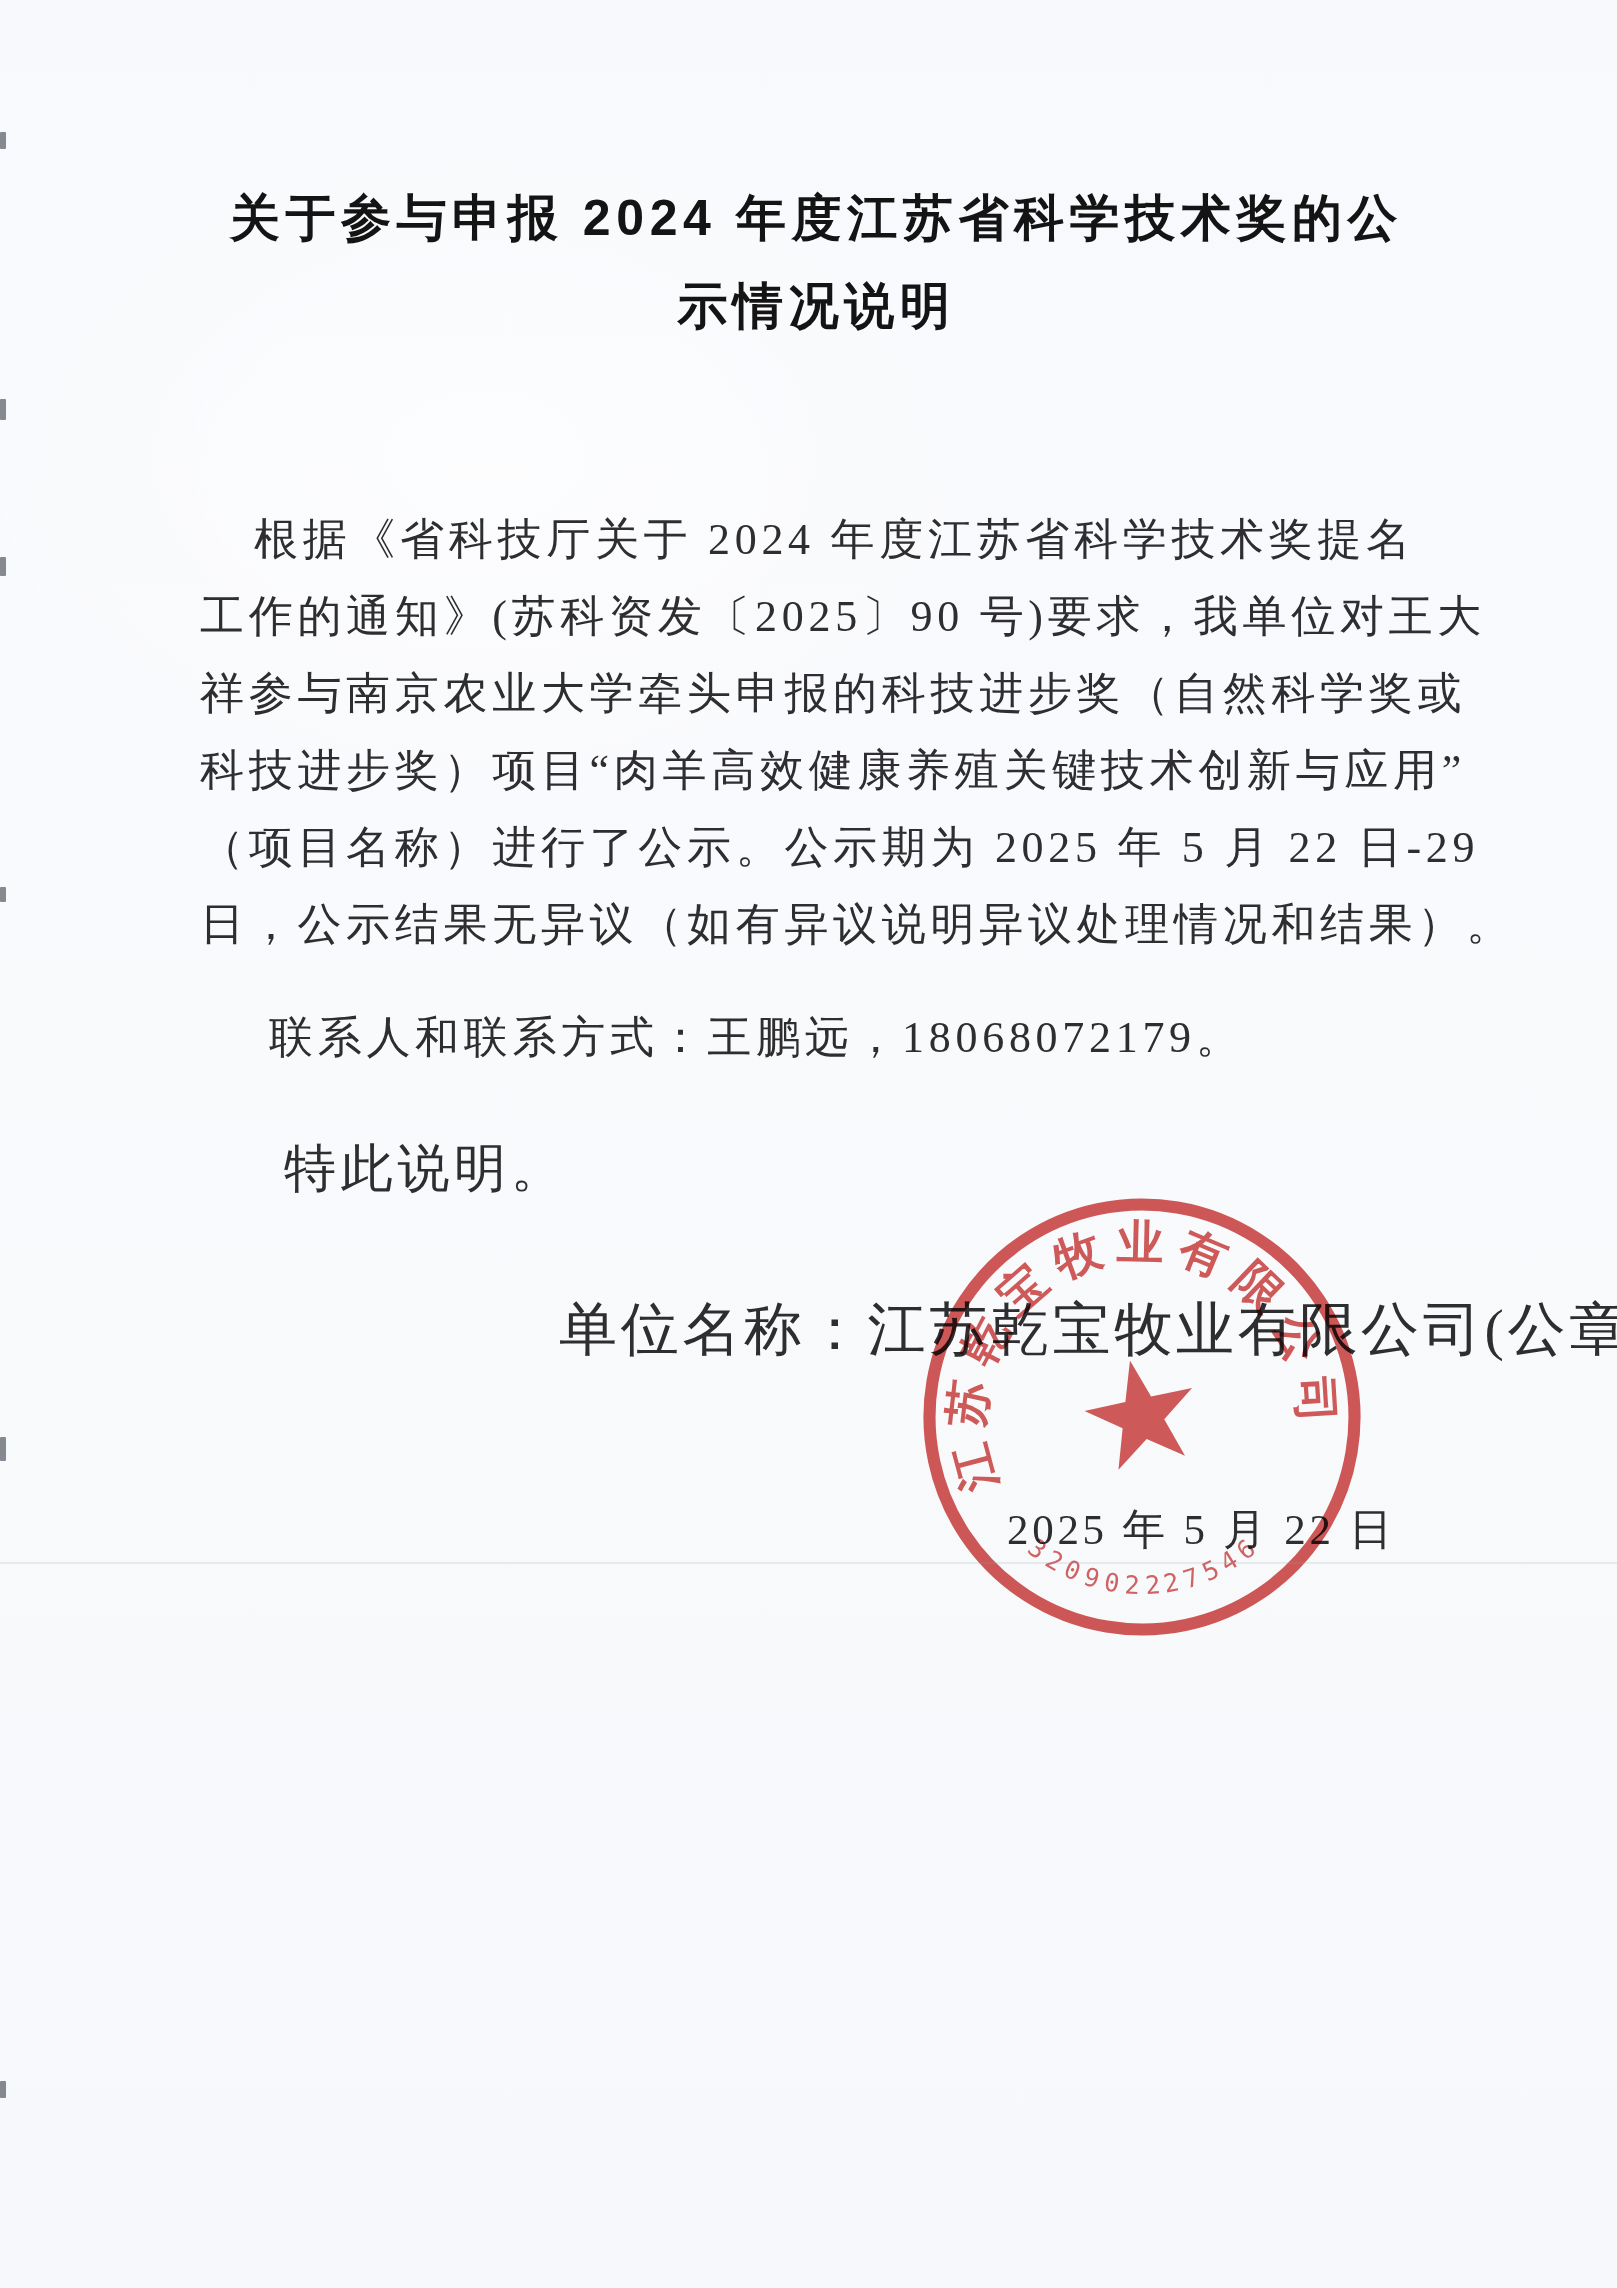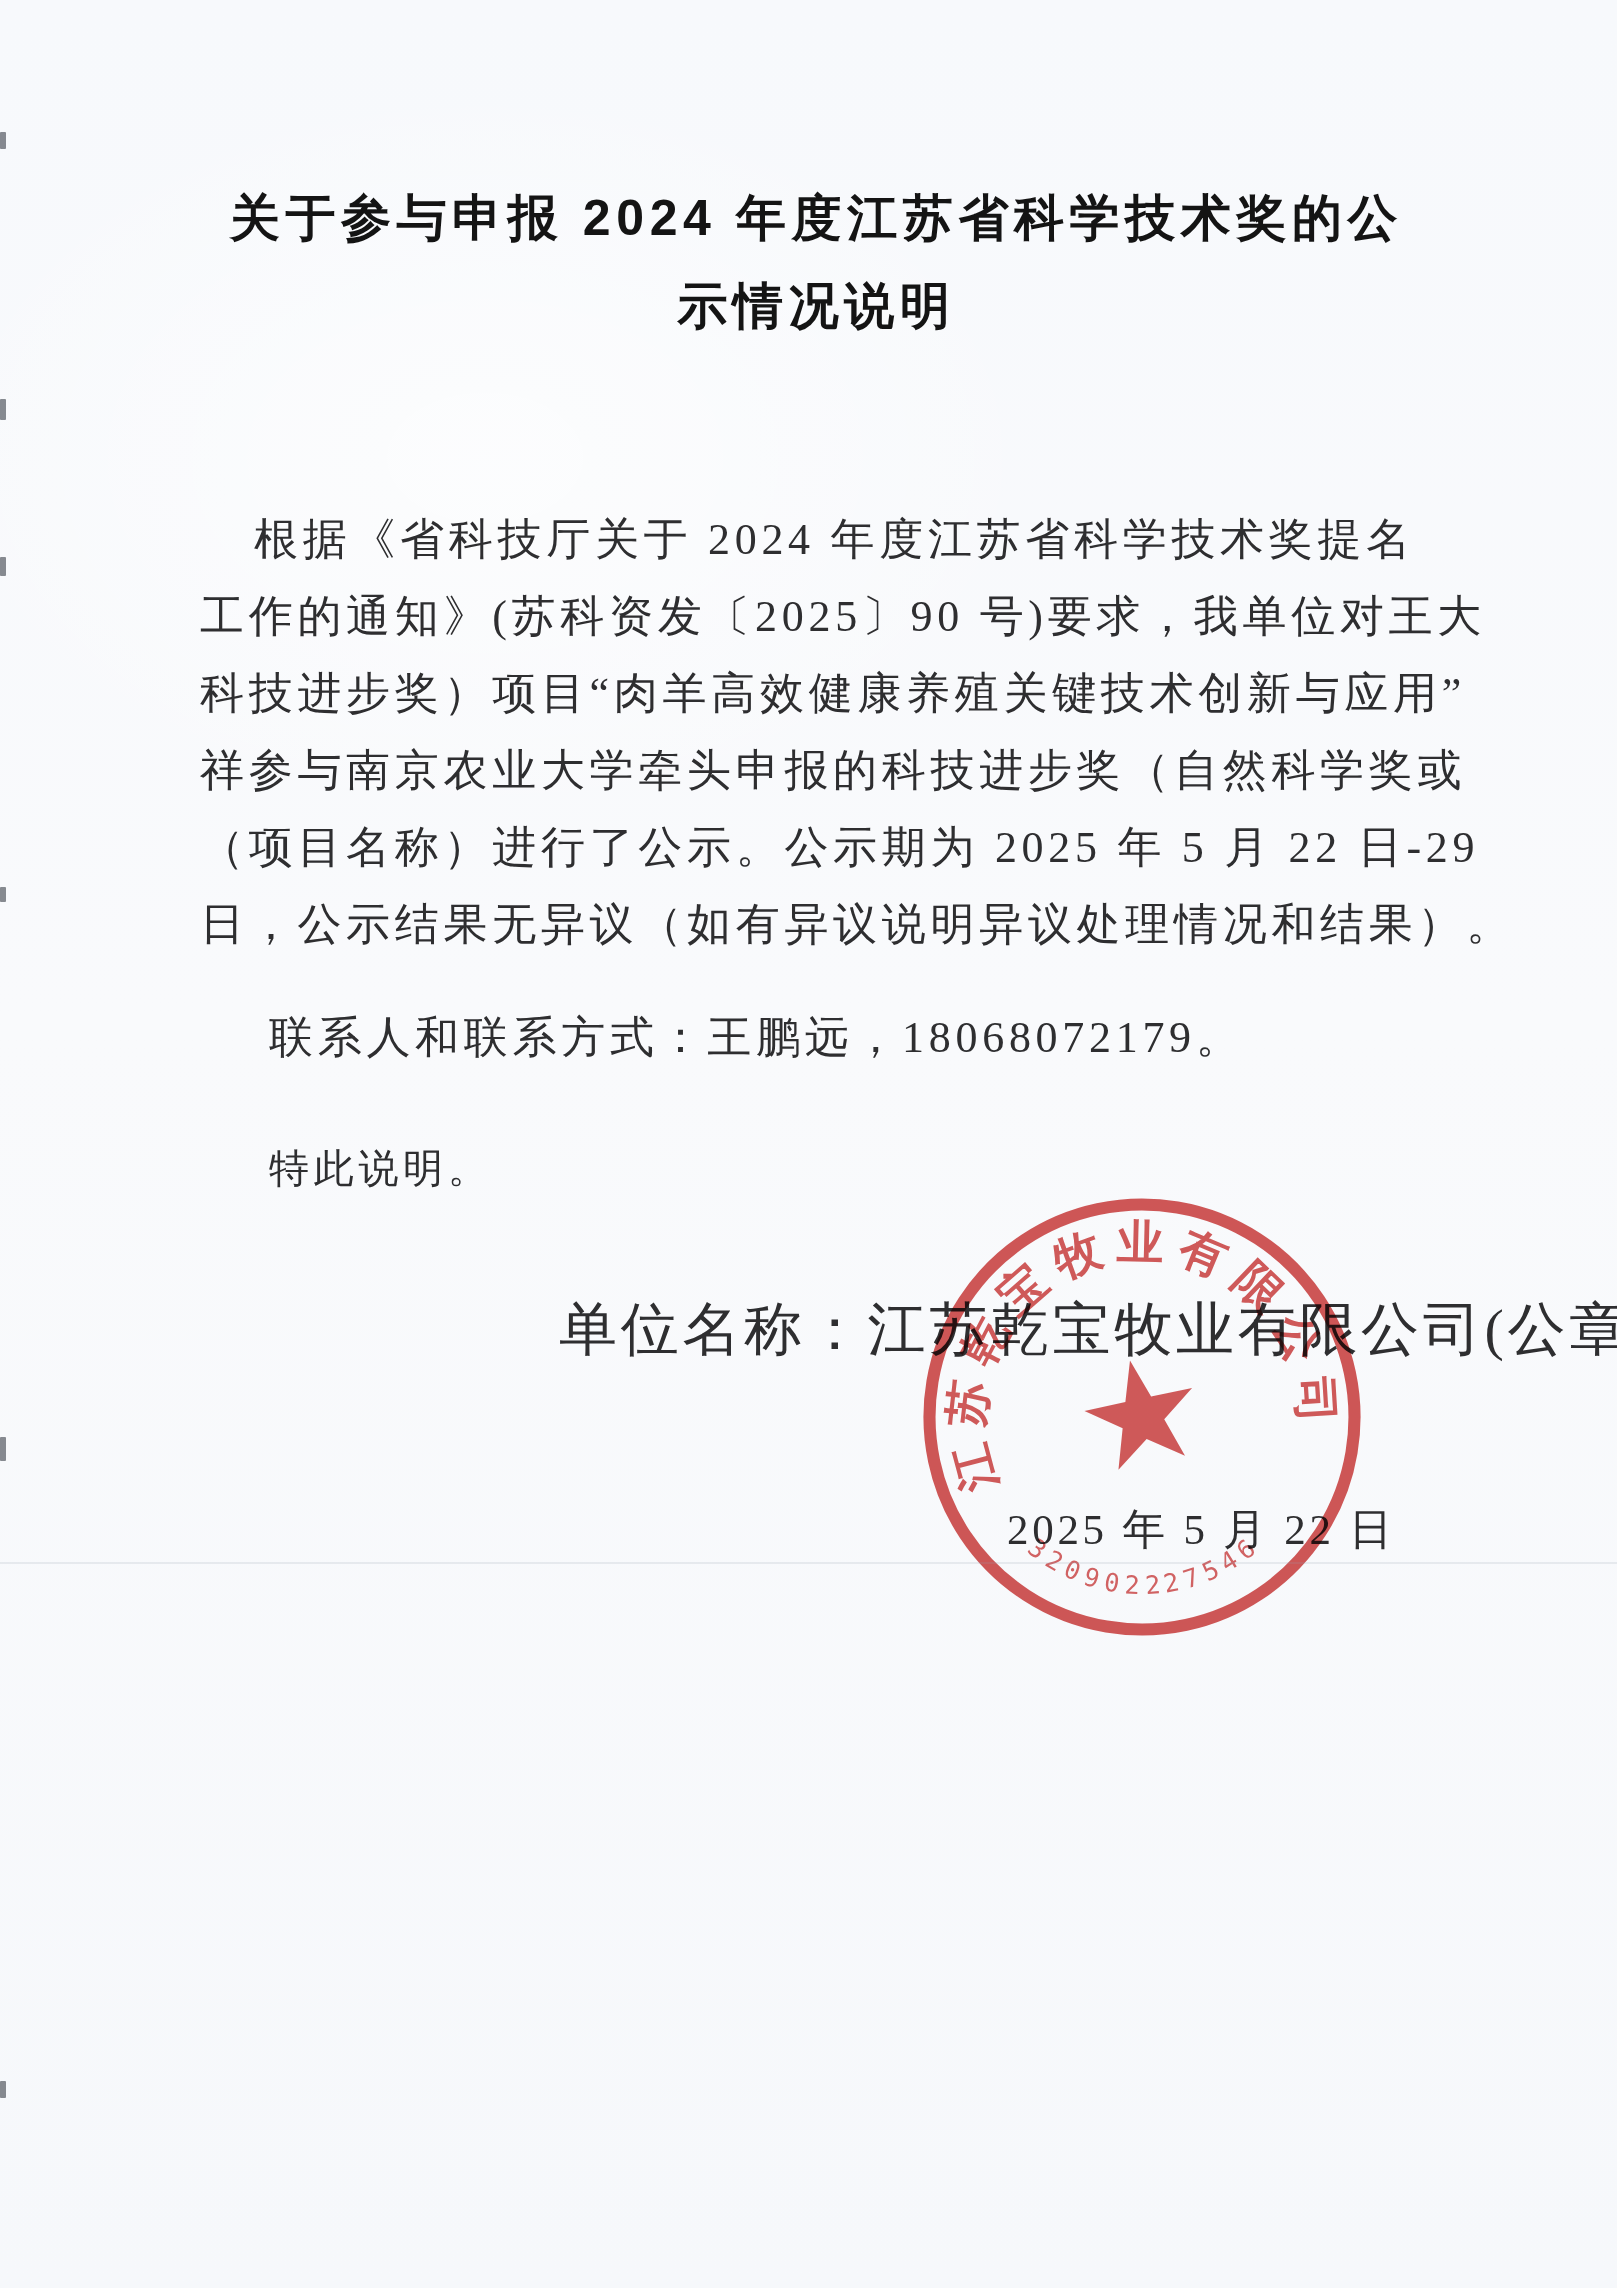--- a/index.html
+++ b/index.html
@@ -51,22 +51,22 @@
     left: 269px;
     font-size: 44px;
     line-height: 77px;
     letter-spacing: 4.7px;
     white-space: nowrap;
     color: #2e2e30;
   }
   .closing-line {
     position: absolute;
     top: 1130px;
-    left: 269px;
-    font-size: 40px;
+    left: 284px;
+    font-size: 52px;
     line-height: 77px;
     letter-spacing: 4.7px;
     white-space: nowrap;
     color: #2e2e30;
   }
   .signature-line {
     position: absolute;
     top: 1291px;
     left: 559px;
     font-size: 58px;
@@ -135,22 +135,22 @@
 <div class="page">
 
   <h1 class="title">
     <div>关于参与申报 2024 年度江苏省科学技术奖的公</div>
     <div>示情况说明</div>
   </h1>
 
   <div class="body-block">
     <div class="body-line first">根据《省科技厅关于 2024 年度江苏省科学技术奖提名</div>
     <div class="body-line">工作的通知》(苏科资发〔2025〕90 号)要求，我单位对王大</div>
+    <div class="body-line">祥参与南京农业大学牵头申报的科技进步奖（自然科学奖或</div>
     <div class="body-line">科技进步奖）项目“肉羊高效健康养殖关键技术创新与应用”</div>
-    <div class="body-line">祥参与南京农业大学牵头申报的科技进步奖（自然科学奖或</div>
     <div class="body-line">（项目名称）进行了公示。公示期为 2025 年 5 月 22 日-29</div>
     <div class="body-line">日，公示结果无异议（如有异议说明异议处理情况和结果）。</div>
   </div>
 
   <div class="contact-line">联系人和联系方式：王鹏远，18068072179。</div>
 
   <div class="closing-line">特此说明。</div>
 
   <div class="signature-line">单位名称：江苏乾宝牧业有限公司(公章)</div>
 

